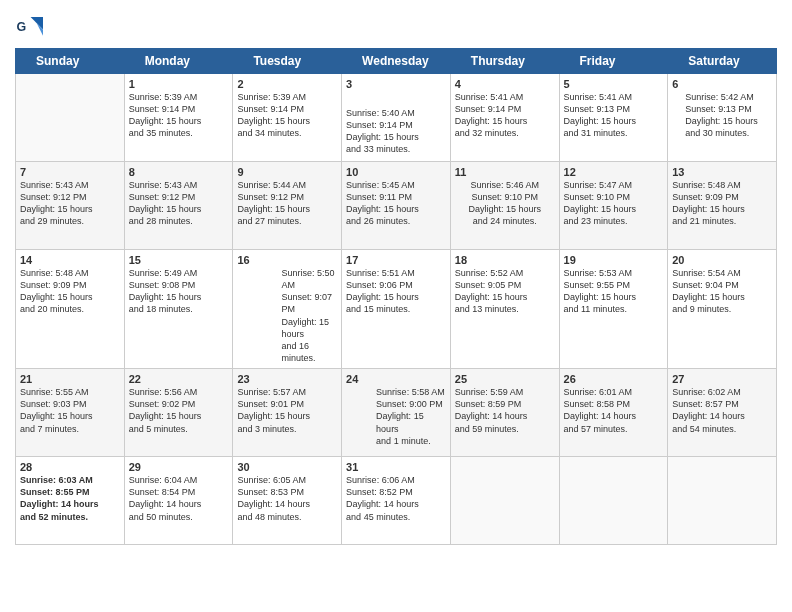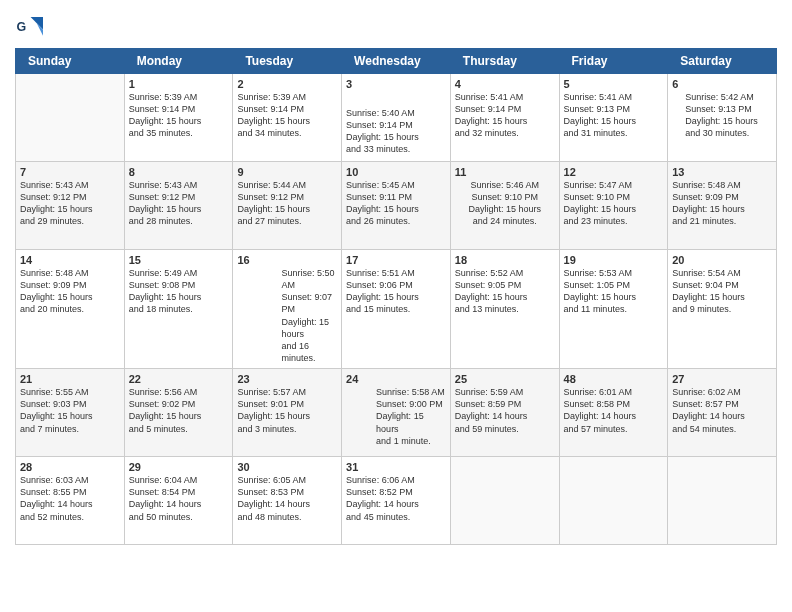--- a/index.html
+++ b/index.html
@@ -48,21 +48,21 @@
     table {
       width: 100%;
       border-collapse: collapse;
       table-layout: fixed;
     }
     thead tr th {
       background-color: #2a6099;
       color: #fff;
       font-size: 12px;
       font-weight: bold;
-      padding: 5px 12px;
+      padding: 5px 20px;
       text-align: left;
       border: 1px solid #2a6099;
     }
     tbody tr td {
       vertical-align: top;
       border: 1px solid #ccc;
       padding: 4px 4px;
       font-size: 9.5px;
       color: #333;
       min-height: 70px;
@@ -254,21 +254,21 @@
           <td>
             <span class="day-number">18</span>
             <div class="day-info" style="white-space: pre-line;">Sunrise: 5:52 AM
 Sunset: 9:05 PM
 Daylight: 15 hours
 and 13 minutes.</div>
           </td>
           <td>
             <span class="day-number">19</span>
             <div class="day-info" style="white-space: pre-line;">Sunrise: 5:53 AM
-Sunset: 1:05 PM
+Sunset: 9:55 PM
 Daylight: 15 hours
 and 11 minutes.</div>
           </td>
           <td>
             <span class="day-number">20</span>
             <div class="day-info" style="white-space: pre-line;">Sunrise: 5:54 AM
 Sunset: 9:04 PM
 Daylight: 15 hours
 and 9 minutes.</div>
           </td>
@@ -303,38 +303,38 @@
 and 1 minute.</div>
           </td>
           <td>
             <span class="day-number">25</span>
             <div class="day-info" style="white-space: pre-line;">Sunrise: 5:59 AM
 Sunset: 8:59 PM
 Daylight: 14 hours
 and 59 minutes.</div>
           </td>
           <td>
-            <span class="day-number">48</span>
+            <span class="day-number">26</span>
             <div class="day-info" style="white-space: pre-line;">Sunrise: 6:01 AM
 Sunset: 8:58 PM
 Daylight: 14 hours
 and 57 minutes.</div>
           </td>
           <td>
             <span class="day-number">27</span>
             <div class="day-info" style="white-space: pre-line;">Sunrise: 6:02 AM
 Sunset: 8:57 PM
 Daylight: 14 hours
 and 54 minutes.</div>
           </td>
         </tr>
         <tr>
           <td>
             <span class="day-number">28</span>
-            <div class="day-info" style="white-space: pre-line;">Sunrise: 6:03 AM
+            <div class="day-info" style="white-space: pre-line; font-weight: bold;">Sunrise: 6:03 AM
 Sunset: 8:55 PM
 Daylight: 14 hours
 and 52 minutes.</div>
           </td>
           <td>
             <span class="day-number">29</span>
             <div class="day-info" style="white-space: pre-line;">Sunrise: 6:04 AM
 Sunset: 8:54 PM
 Daylight: 14 hours
 and 50 minutes.</div>

